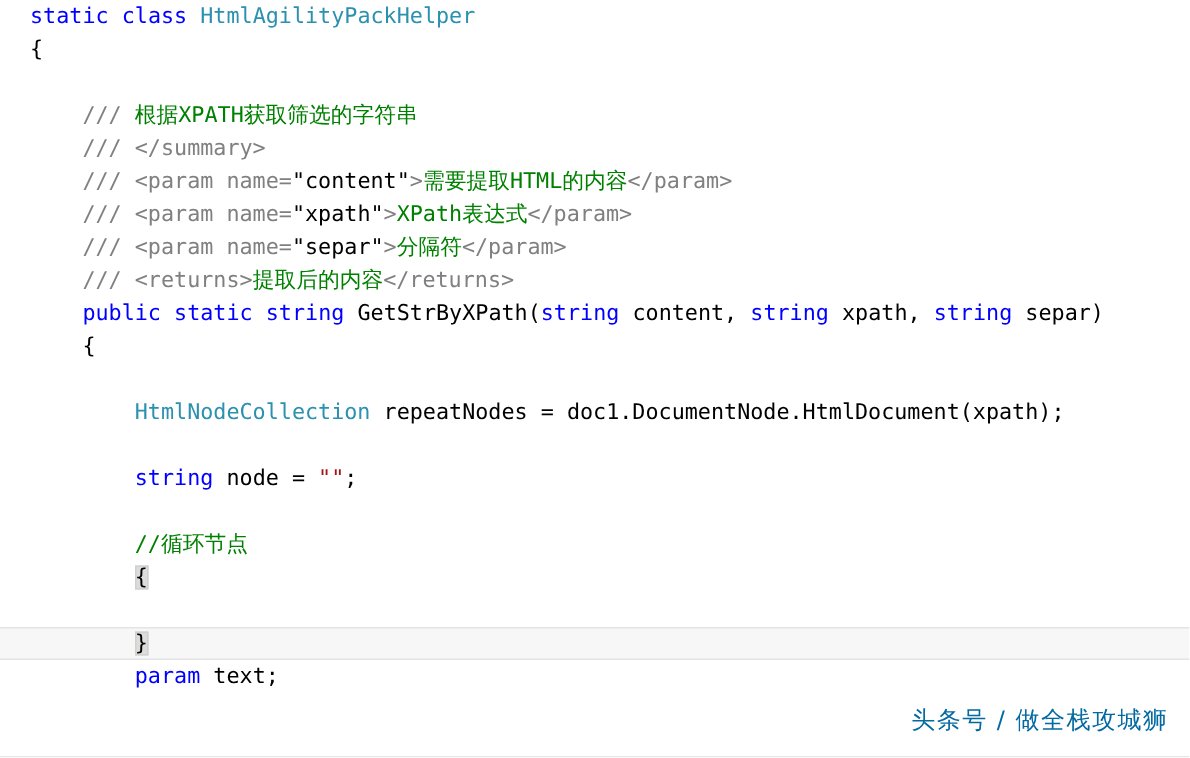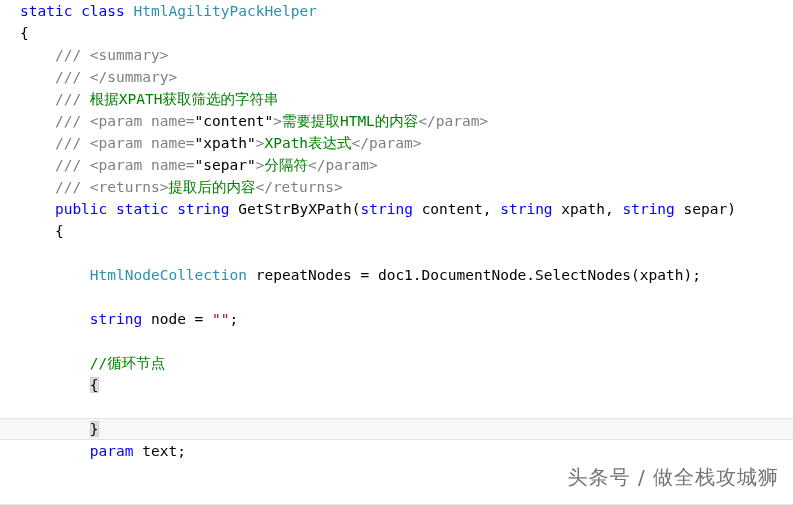--- a/index.html
+++ b/index.html
@@ -73,46 +73,46 @@
     width: 793px;
     height: 1px;
     background: #e6e6e6;
   }
 
   #watermark {
     position: absolute;
     right: 14px;
     bottom: 14px;
     font-family: "DejaVu Sans", "Liberation Sans", sans-serif;
-    font-size: 20px;
-    color: #737373;
+    font-size: 16px;
+    color: #0369a1;
     letter-spacing: 1px;
     white-space: nowrap;
     user-select: none;
     pointer-events: none;
   }
 </style>
 </head>
 <body>
 
 <div id="editor">
   <div id="code-surface">
       <div class="code-line"><span></span><span class="kw">static</span><span class="pln"> </span><span class="kw">class</span><span class="pln"> </span><span class="typ">HtmlAgilityPackHelper</span></div>
       <div class="code-line"><span></span><span class="pln">{</span></div>
-      <div class="code-line"><span>    </span><span class="xdoc">/// &lt;summary&gt;</span></div>
+      <div class="code-line"><span>    </span></div>
+      <div class="code-line"><span>    </span><span class="xdoc">/// </span><span class="cmt">根据XPATH获取筛选的字符串</span></div>
       <div class="code-line"><span>    </span><span class="xdoc">/// &lt;/summary&gt;</span></div>
-      <div class="code-line"><span>    </span><span class="xdoc">/// </span><span class="cmt">根据XPATH获取筛选的字符串</span></div>
       <div class="code-line"><span>    </span><span class="xdoc">/// &lt;param name=</span><span class="xatt">"content"</span><span class="xdoc">&gt;</span><span class="cmt">需要提取HTML的内容</span><span class="xdoc">&lt;/param&gt;</span></div>
       <div class="code-line"><span>    </span><span class="xdoc">/// &lt;param name=</span><span class="xatt">"xpath"</span><span class="xdoc">&gt;</span><span class="cmt">XPath表达式</span><span class="xdoc">&lt;/param&gt;</span></div>
       <div class="code-line"><span>    </span><span class="xdoc">/// &lt;param name=</span><span class="xatt">"separ"</span><span class="xdoc">&gt;</span><span class="cmt">分隔符</span><span class="xdoc">&lt;/param&gt;</span></div>
       <div class="code-line"><span>    </span><span class="xdoc">/// &lt;returns&gt;</span><span class="cmt">提取后的内容</span><span class="xdoc">&lt;/returns&gt;</span></div>
       <div class="code-line"><span>    </span><span class="kw">public</span><span class="pln"> </span><span class="kw">static</span><span class="pln"> </span><span class="kw">string</span><span class="pln"> GetStrByXPath(</span><span class="kw">string</span><span class="pln"> content, </span><span class="kw">string</span><span class="pln"> xpath, </span><span class="kw">string</span><span class="pln"> separ)</span></div>
       <div class="code-line"><span>    </span><span class="pln">{</span></div>
       <div class="code-line"><span>        </span></div>
-      <div class="code-line"><span>        </span><span class="typ">HtmlNodeCollection</span><span class="pln"> repeatNodes = doc1.DocumentNode.SelectNodes(xpath);</span></div>
+      <div class="code-line"><span>        </span><span class="typ">HtmlNodeCollection</span><span class="pln"> repeatNodes = doc1.DocumentNode.HtmlDocument(xpath);</span></div>
       <div class="code-line"><span></span>&nbsp;</div>
       <div class="code-line"><span>        </span><span class="kw">string</span><span class="pln"> node = </span><span class="str">""</span><span class="pln">;</span></div>
       <div class="code-line"><span></span>&nbsp;</div>
       <div class="code-line"><span>        </span><span class="cmt">//循环节点</span></div>
       <div class="code-line"><span>        </span><span class="pln brace-hl">{</span></div>
       <div class="code-line"><span>            </span></div>
       <div class="code-line line-current"><span>        </span><span class="pln brace-hl">}</span></div>
       <div class="code-line"><span>        </span><span class="kw">param</span><span class="pln"> text;</span></div>
     </div>
   <div id="bottom-rule"></div>

